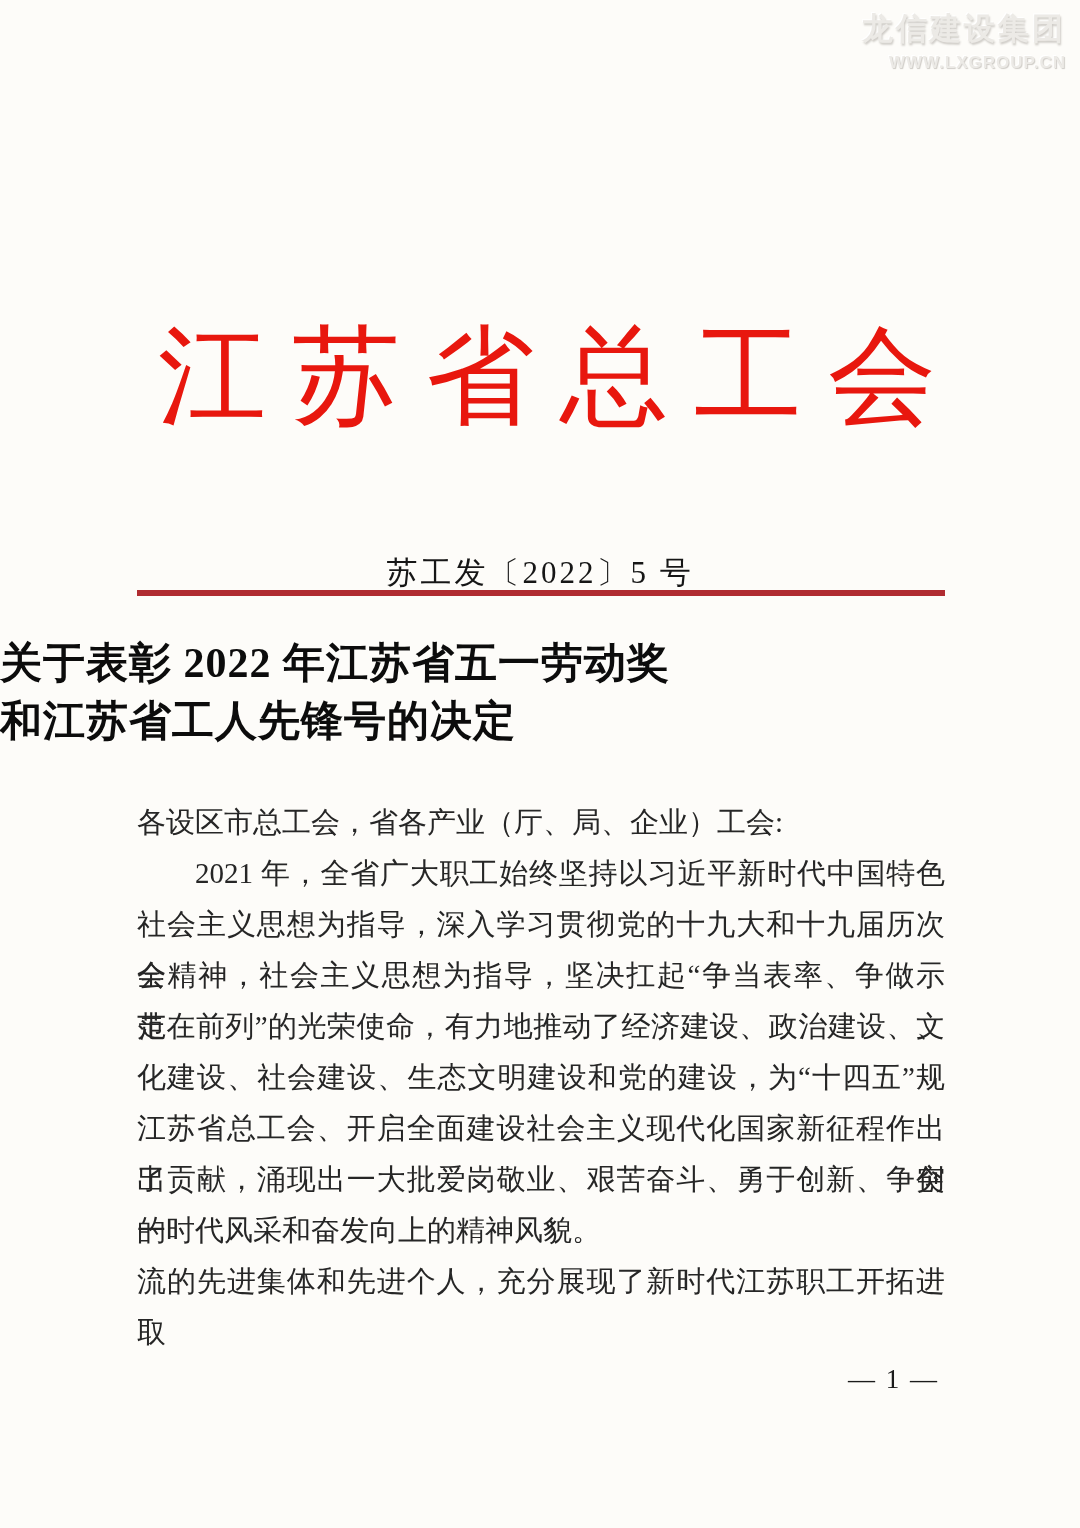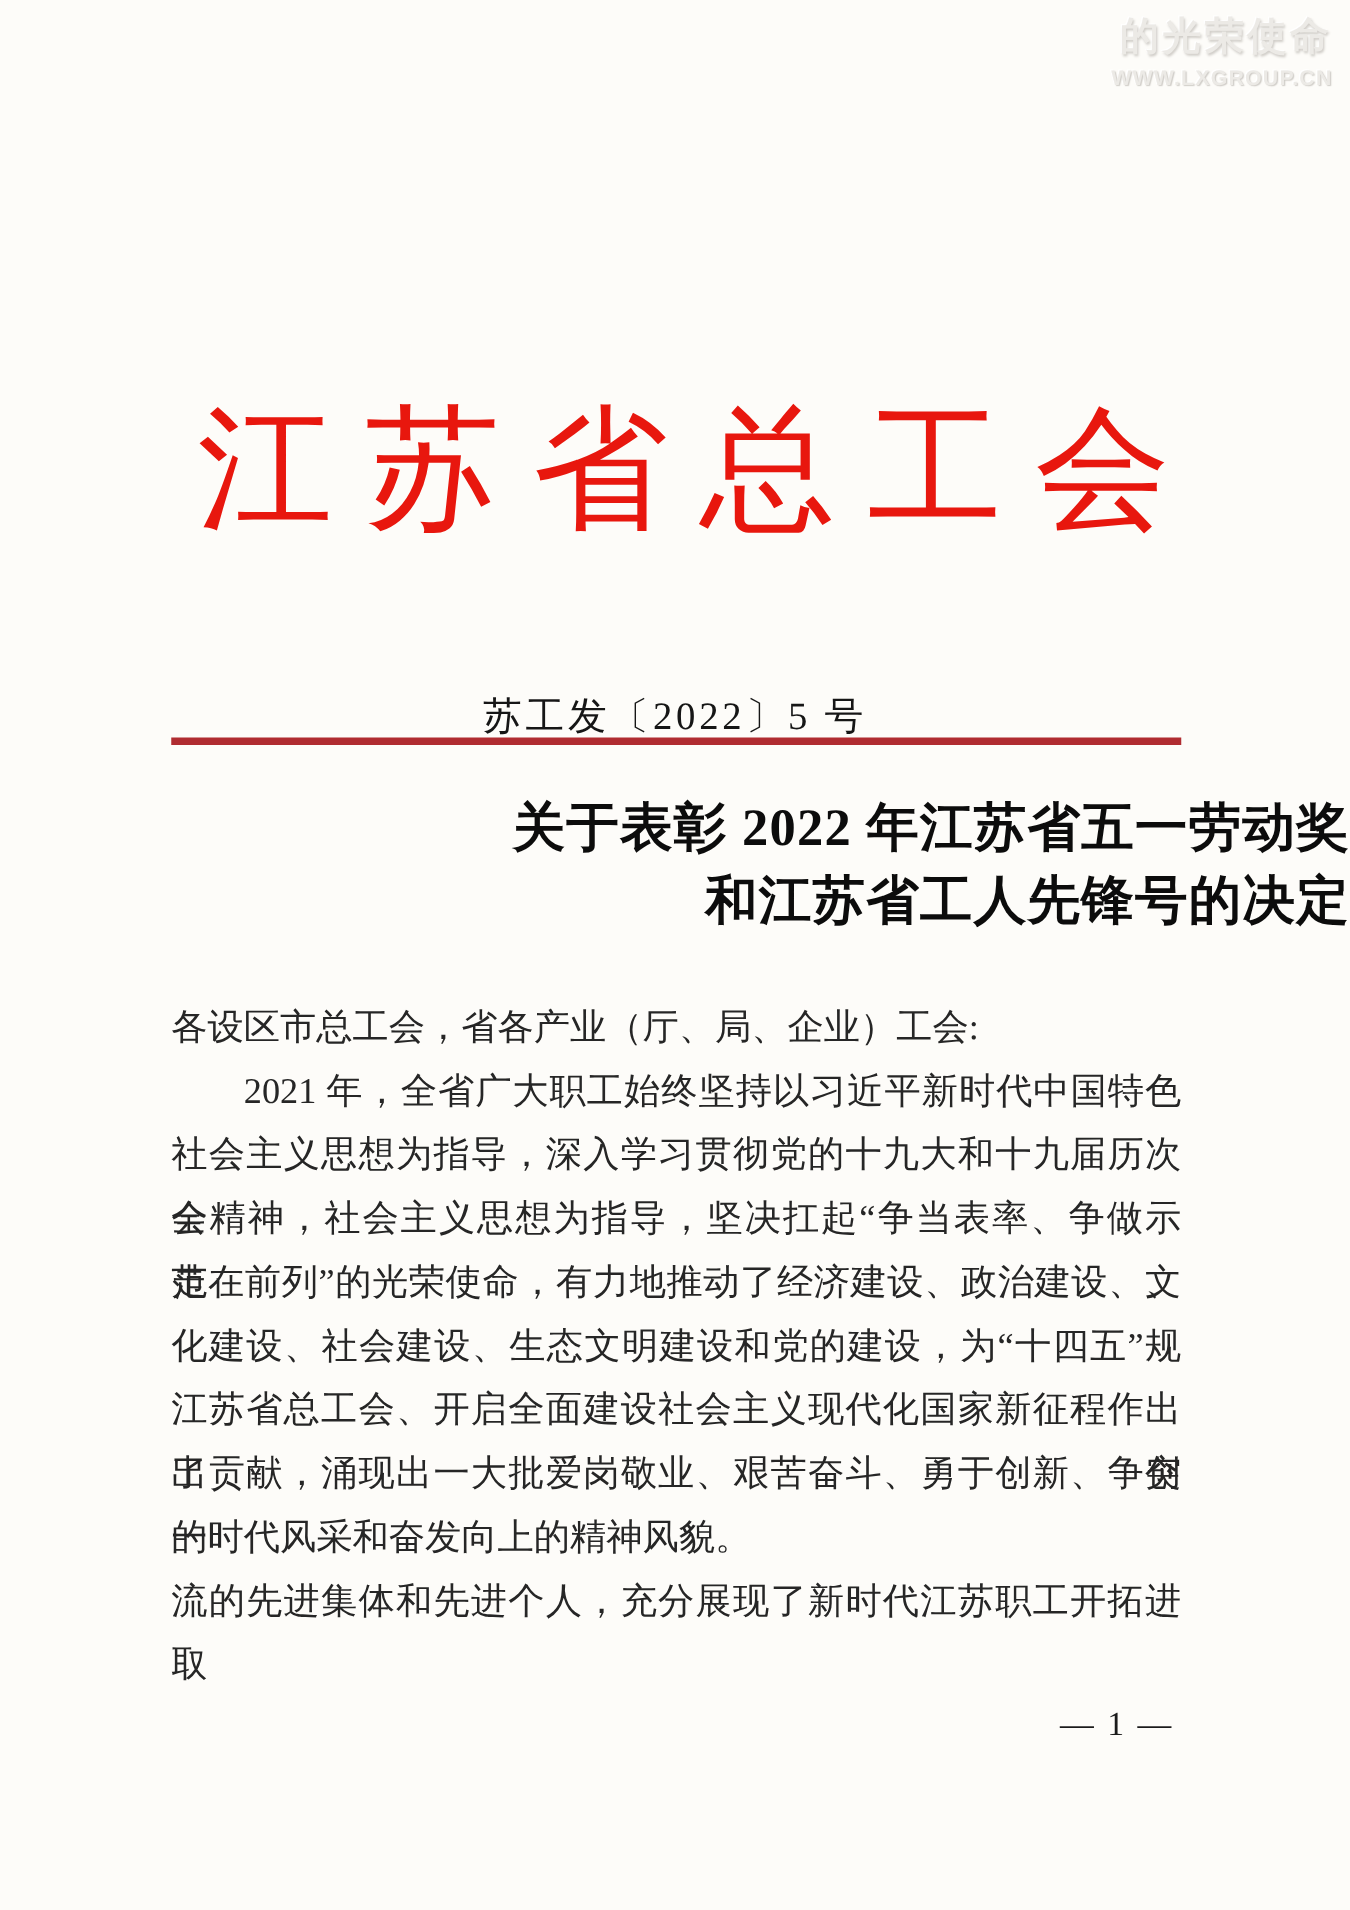--- a/index.html
+++ b/index.html
@@ -74,21 +74,21 @@
     height: 6px;
     background: #b02c31;
   }
 
   
   .doc-title {
     position: absolute;
     top: 634px;
     left: 0;
     width: 100%;
-    text-align: right;
+    text-align: left;
     font-weight: bold;
     font-size: 42px;
     line-height: 58px;
     color: #0c0c0c;
     letter-spacing: 1px;
   }
 
   
   .body-text {
     position: absolute;
@@ -121,21 +121,21 @@
     letter-spacing: 2px;
     color: #1b1b1b;
   }
 </style>
 </head>
 <body>
 
 <div class="page">
 
   <div class="watermark">
-    <div class="company">的光荣使命</div>
+    <div class="company">龙信建设集团</div>
     <div class="website">WWW.LXGROUP.CN</div>
   </div>
 
   <div class="org-title">江苏省总工会</div>
 
   <div class="doc-number">苏工发〔2022〕5 号</div>
 
   <div class="red-line"></div>
 
   <div class="doc-title">

